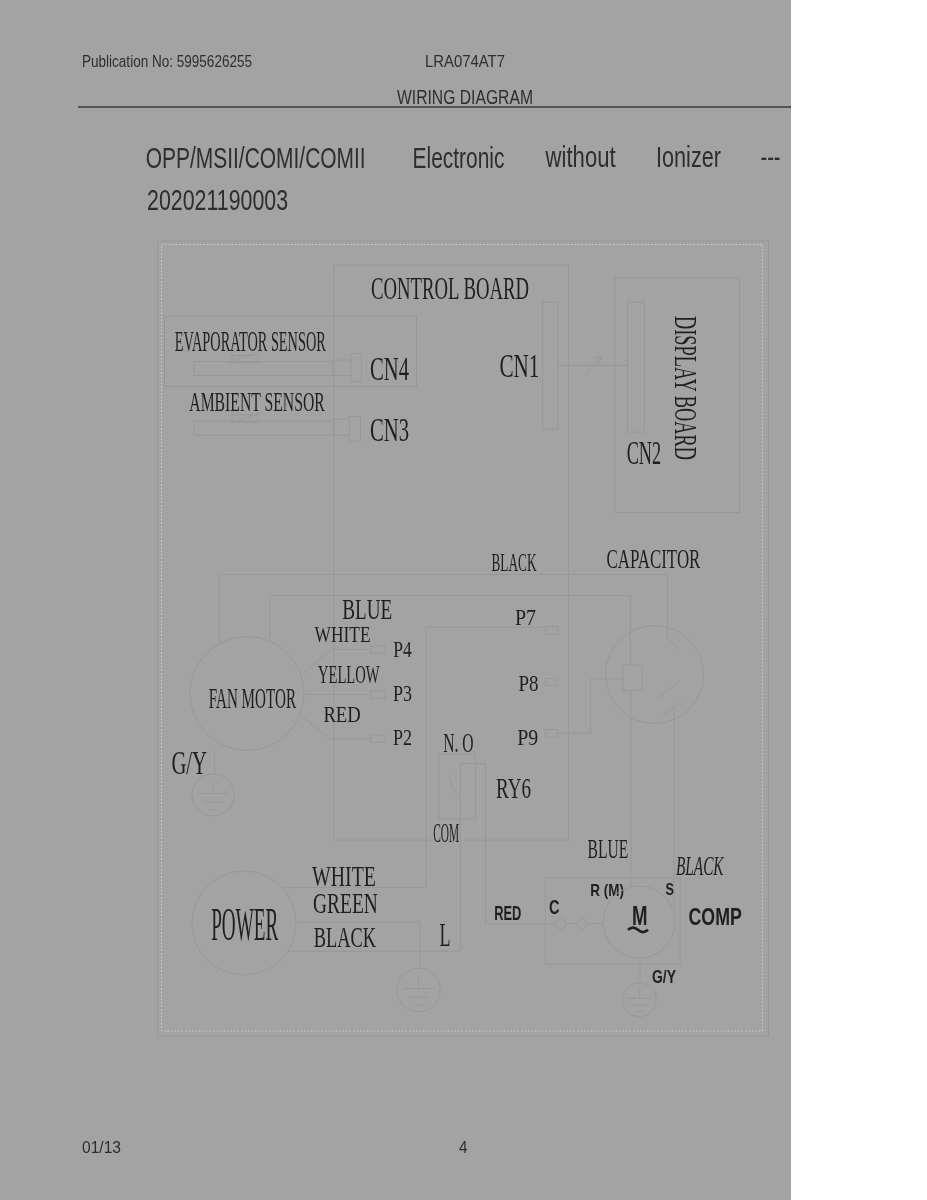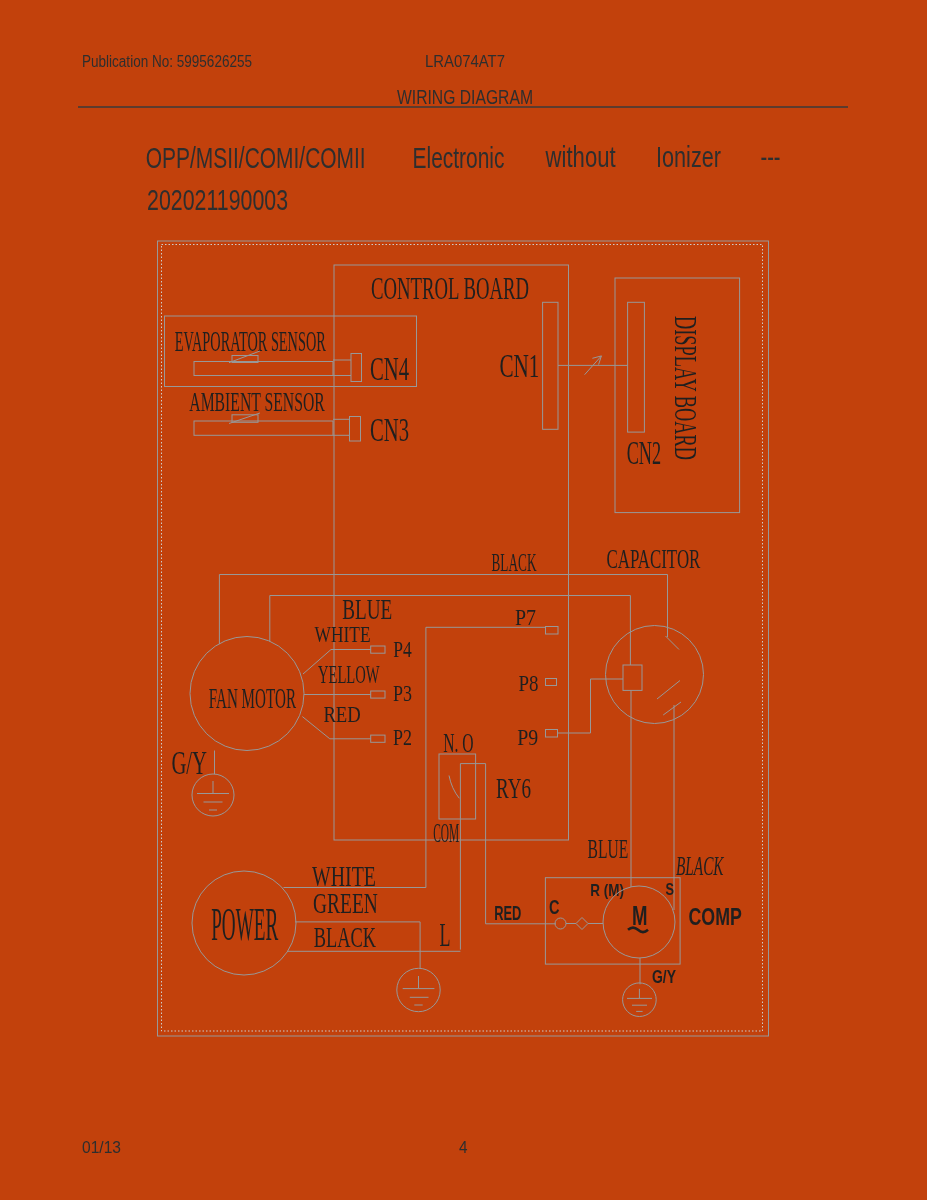--- a/index.html
+++ b/index.html
@@ -1,16 +1,16 @@
 <!DOCTYPE html>
 <html><head>
 <meta charset="utf-8">
 <style>
   html,body{margin:0;padding:0;background:#ffffff;}
-  #page{position:relative;width:927px;height:1200px;background:#c2410c;overflow:hidden;}
+  #page{position:relative;width:791px;height:1200px;background:#a3a3a3;overflow:hidden;}
   svg{position:absolute;left:0;top:0;}
   .hdr{font-family:"Liberation Sans",sans-serif;fill:#2e2e2e;}
   .cad{font-family:"Liberation Serif",serif;fill:#1f1f1f;}
   .ln{stroke:#989898;stroke-width:1;fill:none;}
 </style>
 </head>
 <body>
 <div id="page">
 <svg width="927" height="1200" viewBox="0 0 927 1200">
 

